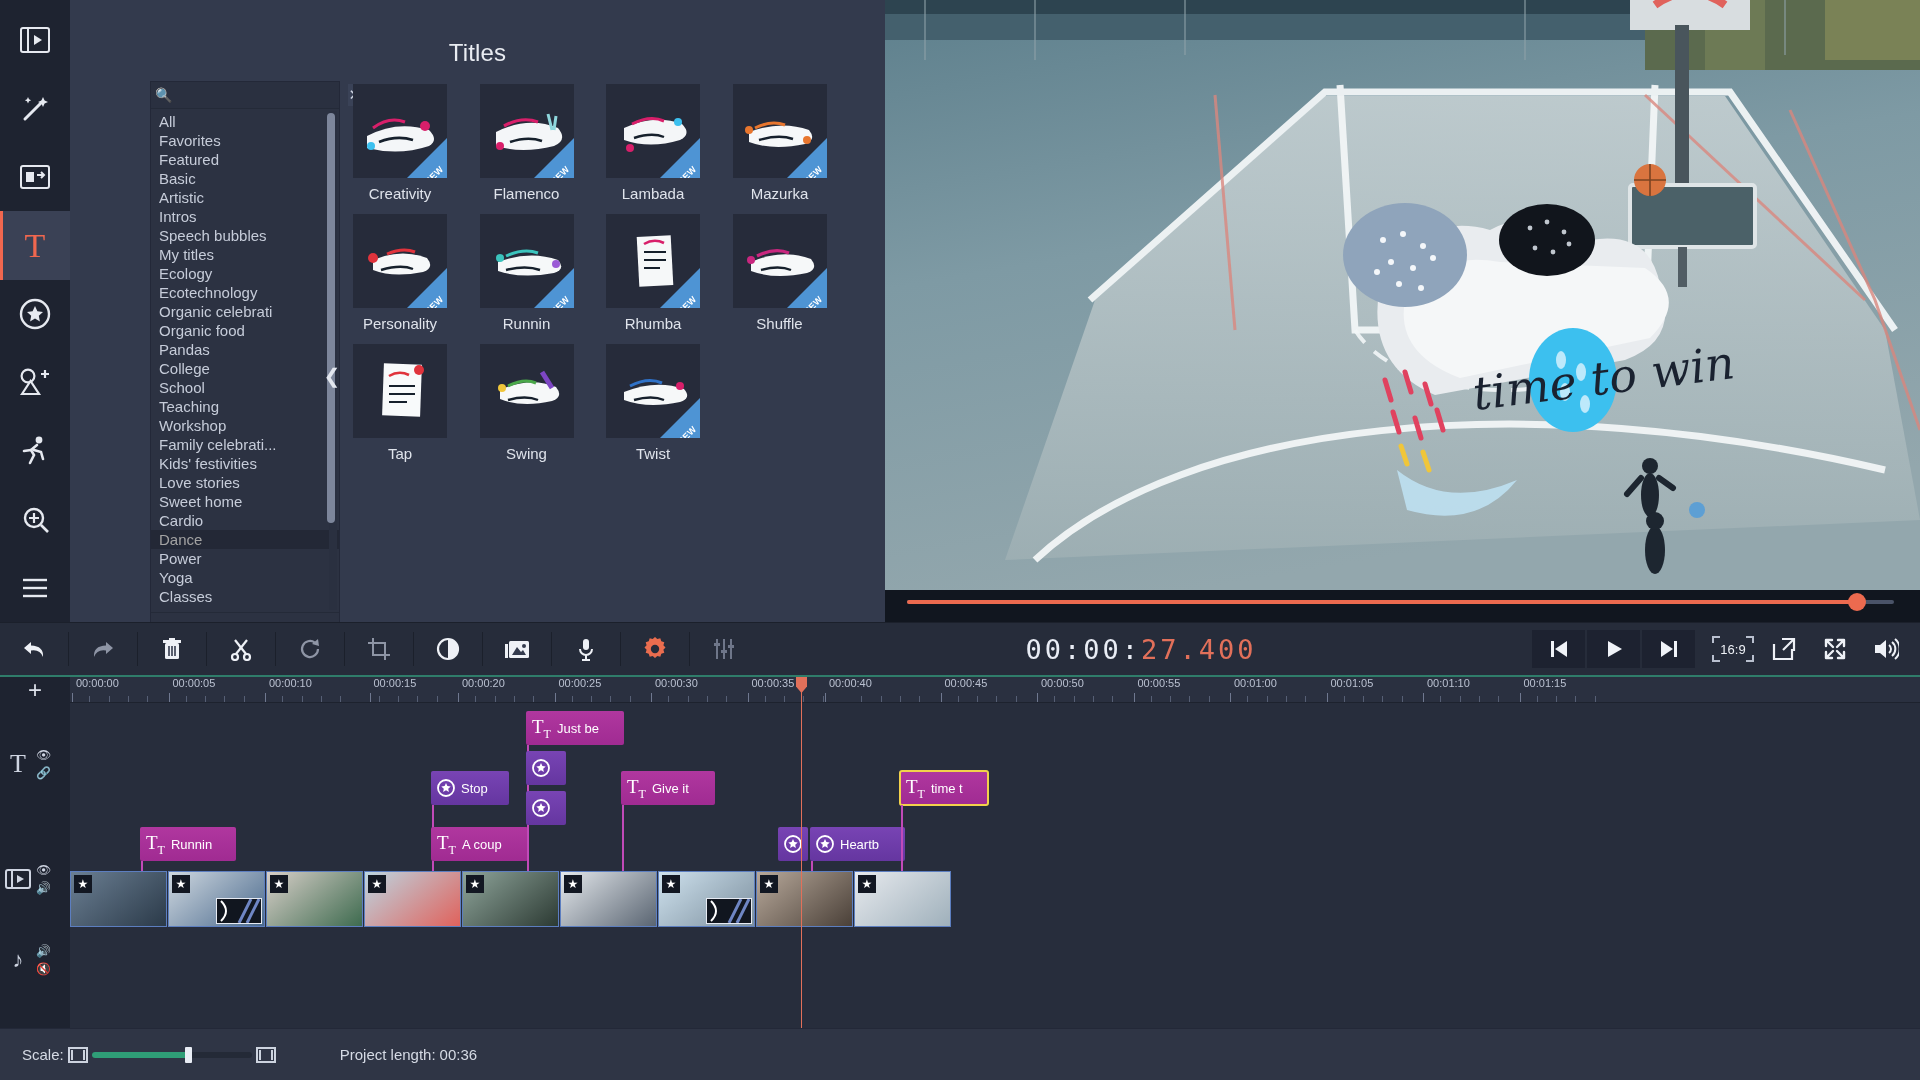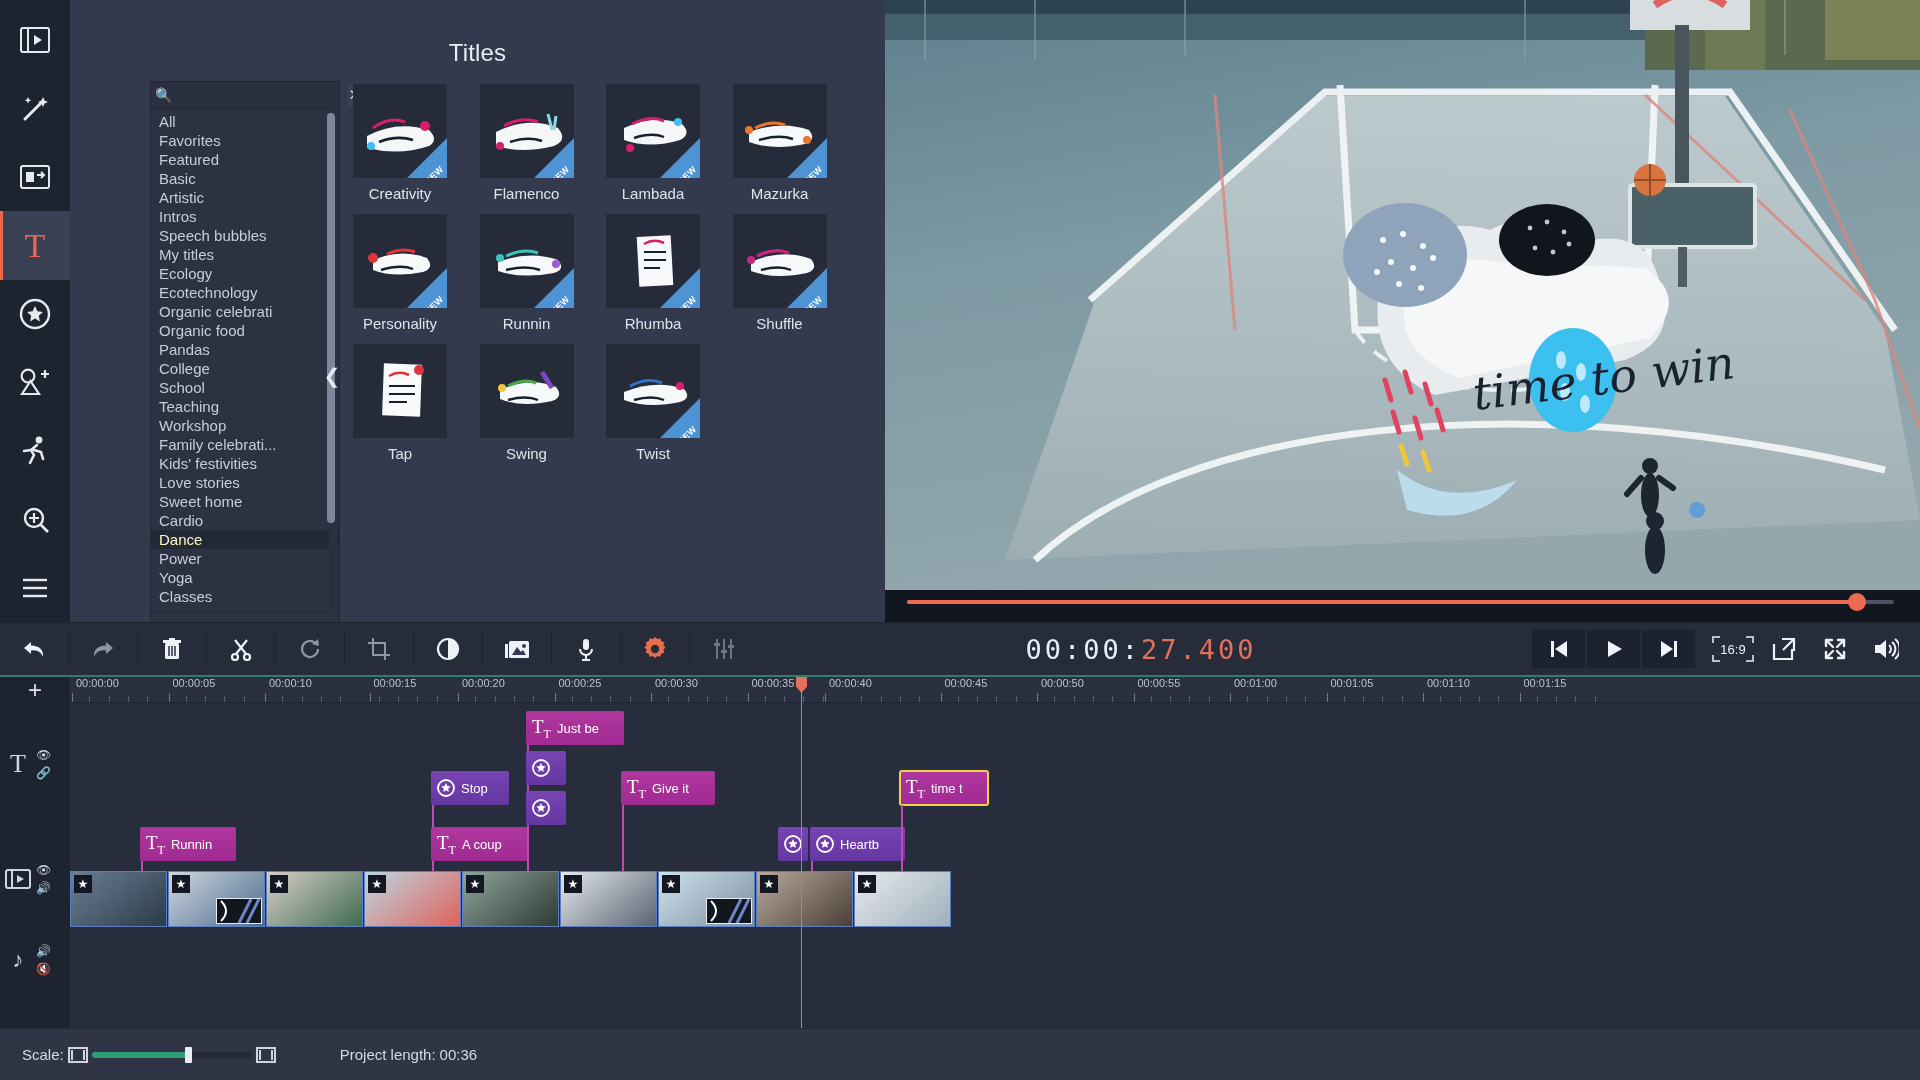--- a/index.html
+++ b/index.html
@@ -29,21 +29,21 @@
                background:#2c3242; border:1px solid #232838; display:flex; flex-direction:column; }
   .search-row { height:27px; display:flex; align-items:center; background:#2a3040;
                 border-bottom:1px solid #242a38; padding:0 4px; }
   .search-row .si { width:20px; text-align:center; color:#8c94a6; font-size:14px; }
   .search-input { flex:1; background:transparent; border:0; outline:0; color:#c9cfdb;
                   font-size:13px; font-family:"Liberation Sans", sans-serif; }
   .search-clear { width:22px; height:22px; background:#3a4257; color:#cfd5e2; font-size:15px;
                   display:flex; align-items:center; justify-content:center; }
   .cat-list { flex:1; overflow:hidden; position:relative; padding-top:3px; }
   .cat-item { font-size:15px; line-height:19px; padding:0 6px 0 8px; color:#c6ccd9; white-space:nowrap; }
-  .cat-item.sel { background:#232836; color:#fef9c3; }
+  .cat-item.sel { background:#232836; color:#a3a3a3; }
   .cat-sb-track { position:absolute; right:2px; top:2px; bottom:2px; width:8px; background:#2a3040; }
   .cat-sb-thumb { position:absolute; right:2px; top:4px; width:8px; height:410px; background:#7d869b; border-radius:4px; }
   .store-row { height:38px; border-top:1px solid #242a38; display:flex; align-items:center;
                justify-content:center; gap:8px; font-size:15px; color:#d3d9e4; background:#2c3242; }
 
   .collapse-arrow { position:absolute; left:253px; top:330px; width:18px; height:40px; color:#e3e7ef;
                     font-size:20px; display:flex; align-items:center; justify-content:center; }
 
   
   .grid { position:absolute; left:280px; top:58px; width:490px;

